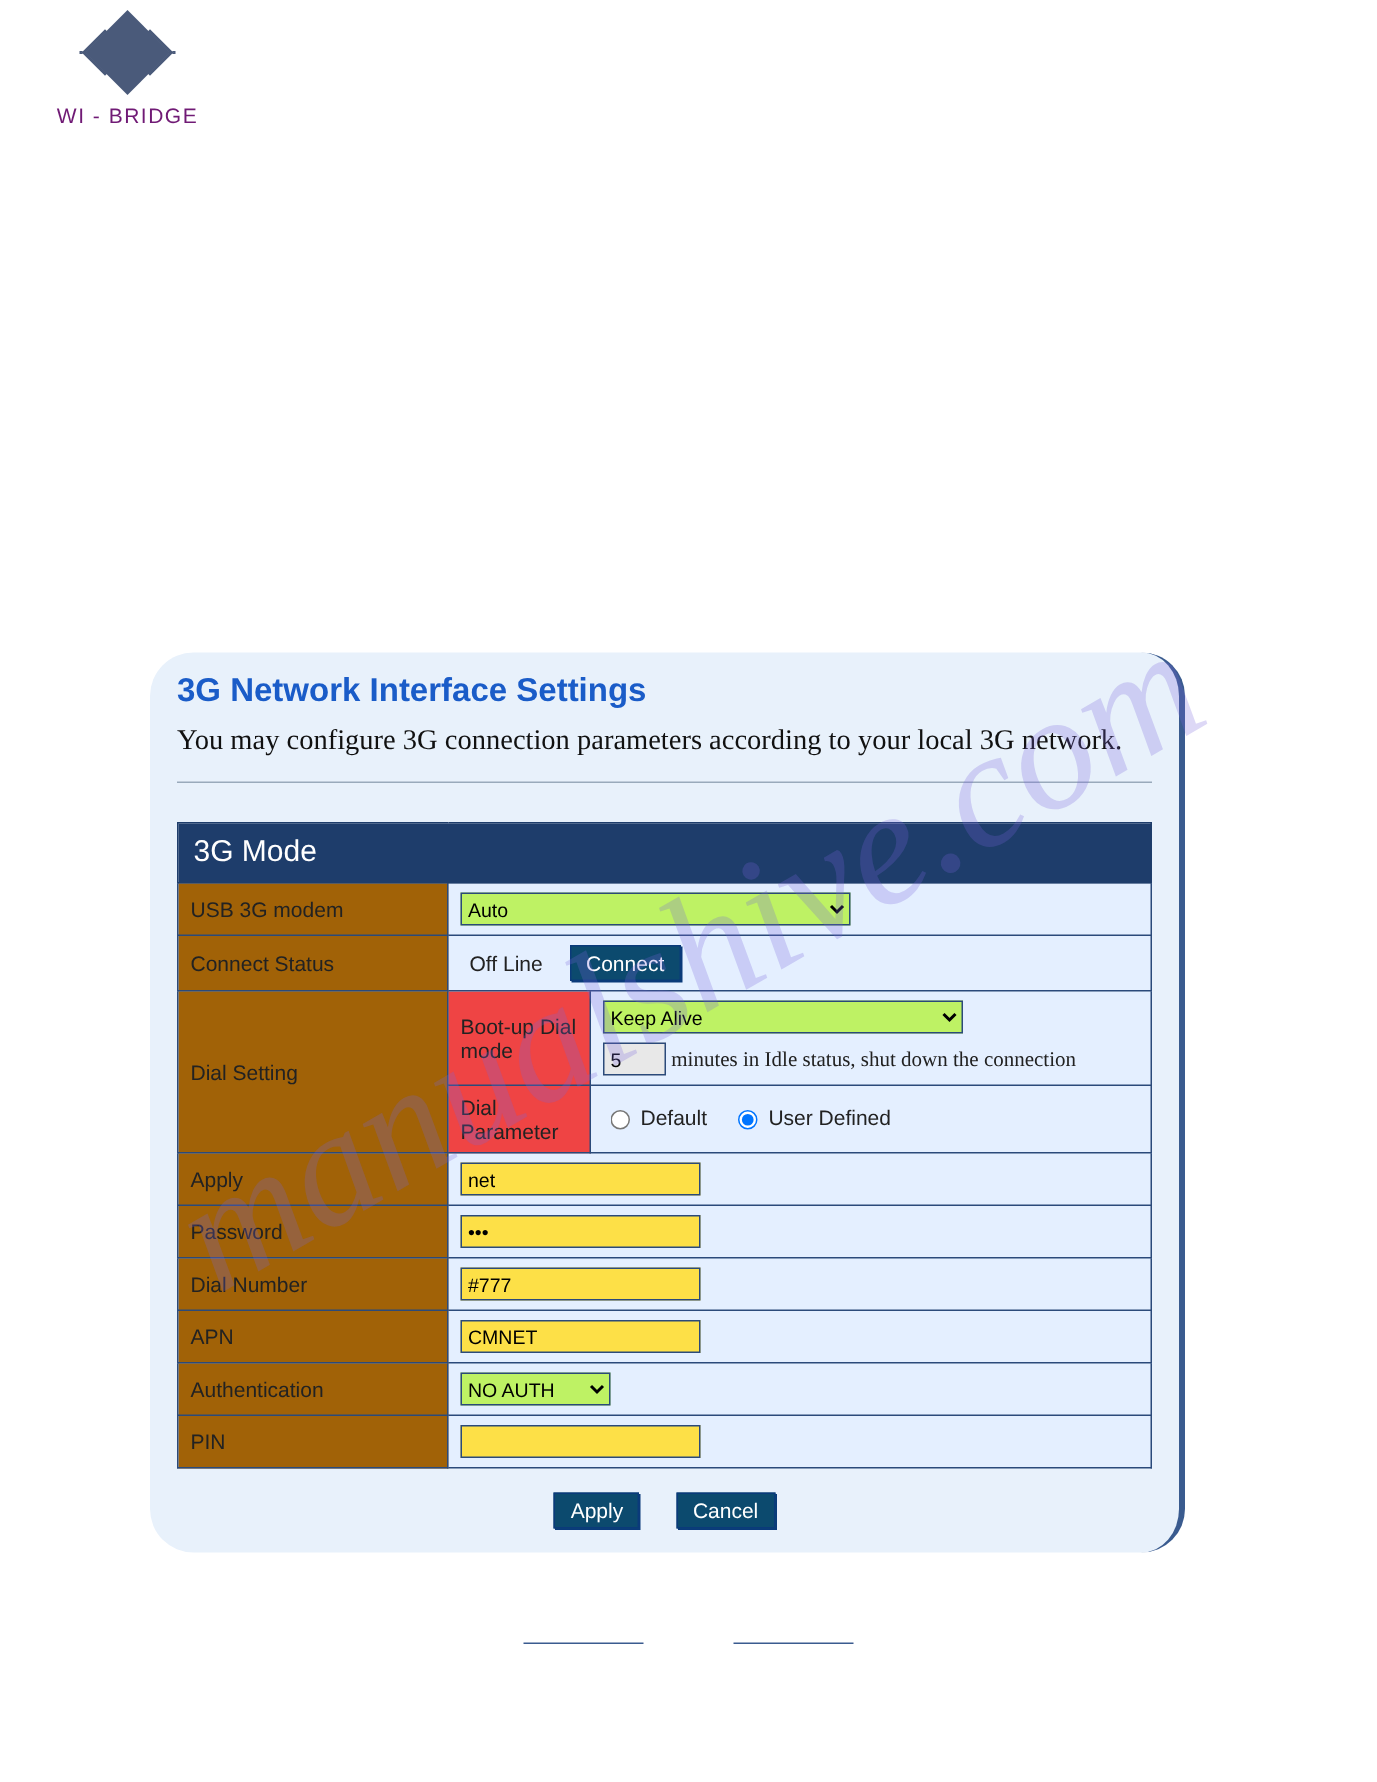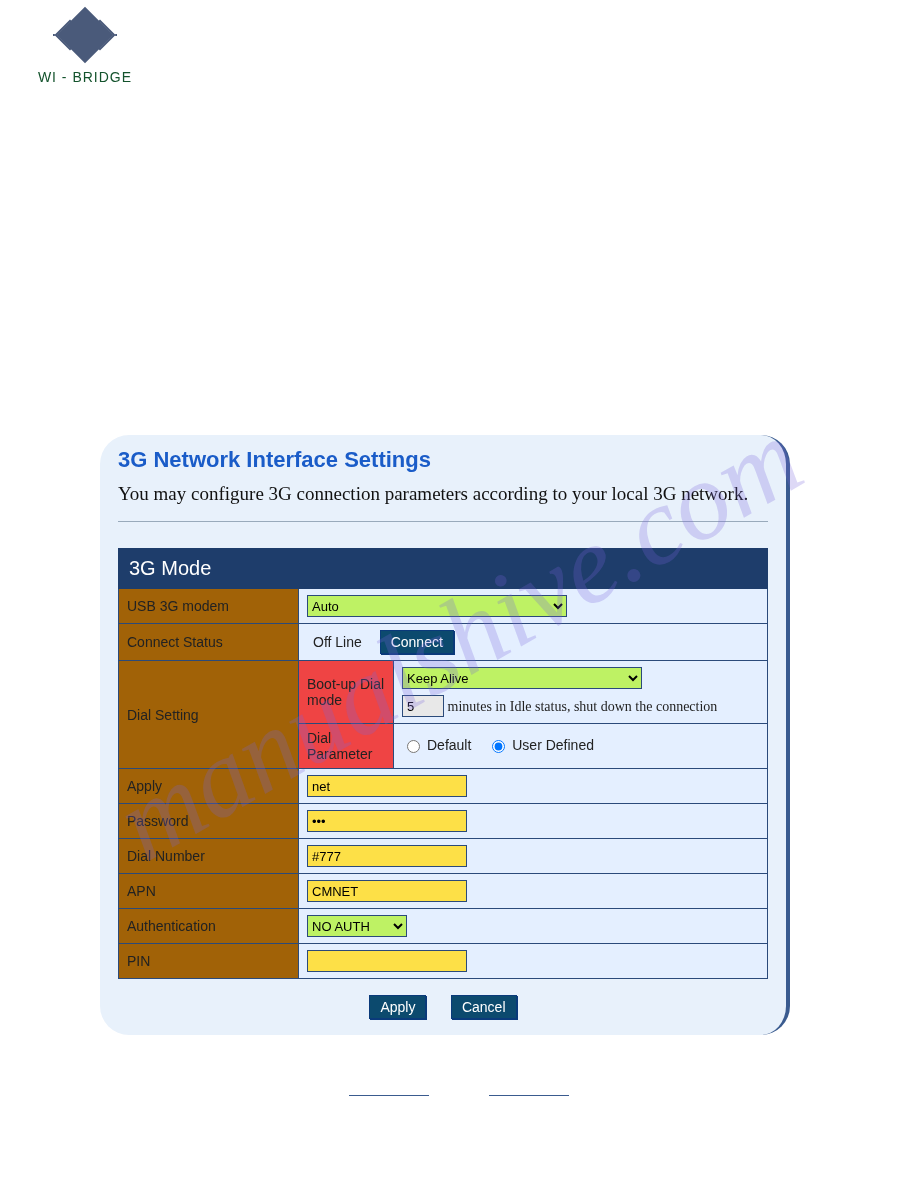--- a/index.html
+++ b/index.html
@@ -26,21 +26,21 @@
   }
   .logo-diamonds {
     display: flex;
     align-items: center;
     justify-content: center;
     height: 60px;
   }
   .logo-line { height: 2px; background: #4a5a7a; width: 12px; }
   .logo-sq { width: 22px; height: 22px; border: 2px solid #4a5a7a; transform: rotate(45deg); background: #fff; margin: 0 -6px; }
   .logo-sq.center { width: 40px; height: 40px; background: #4a5a7a; border: none; margin: 0 -10px; z-index: 1; }
-  .logo-text { color: #14532d; font-size: 14px; letter-spacing: 1px; font-weight: 500; margin-top: 4px; }
+  .logo-text { color: #701a75; font-size: 14px; letter-spacing: 1px; font-weight: 500; margin-top: 4px; }
 
   
   .watermark {
     position: absolute;
     left: 50%; top: 640px;
     transform: translate(-50%,-50%) rotate(-30deg);
     font-size: 110px;
     font-style: italic;
     color: rgba(120,100,220,0.25);
     pointer-events: none;

